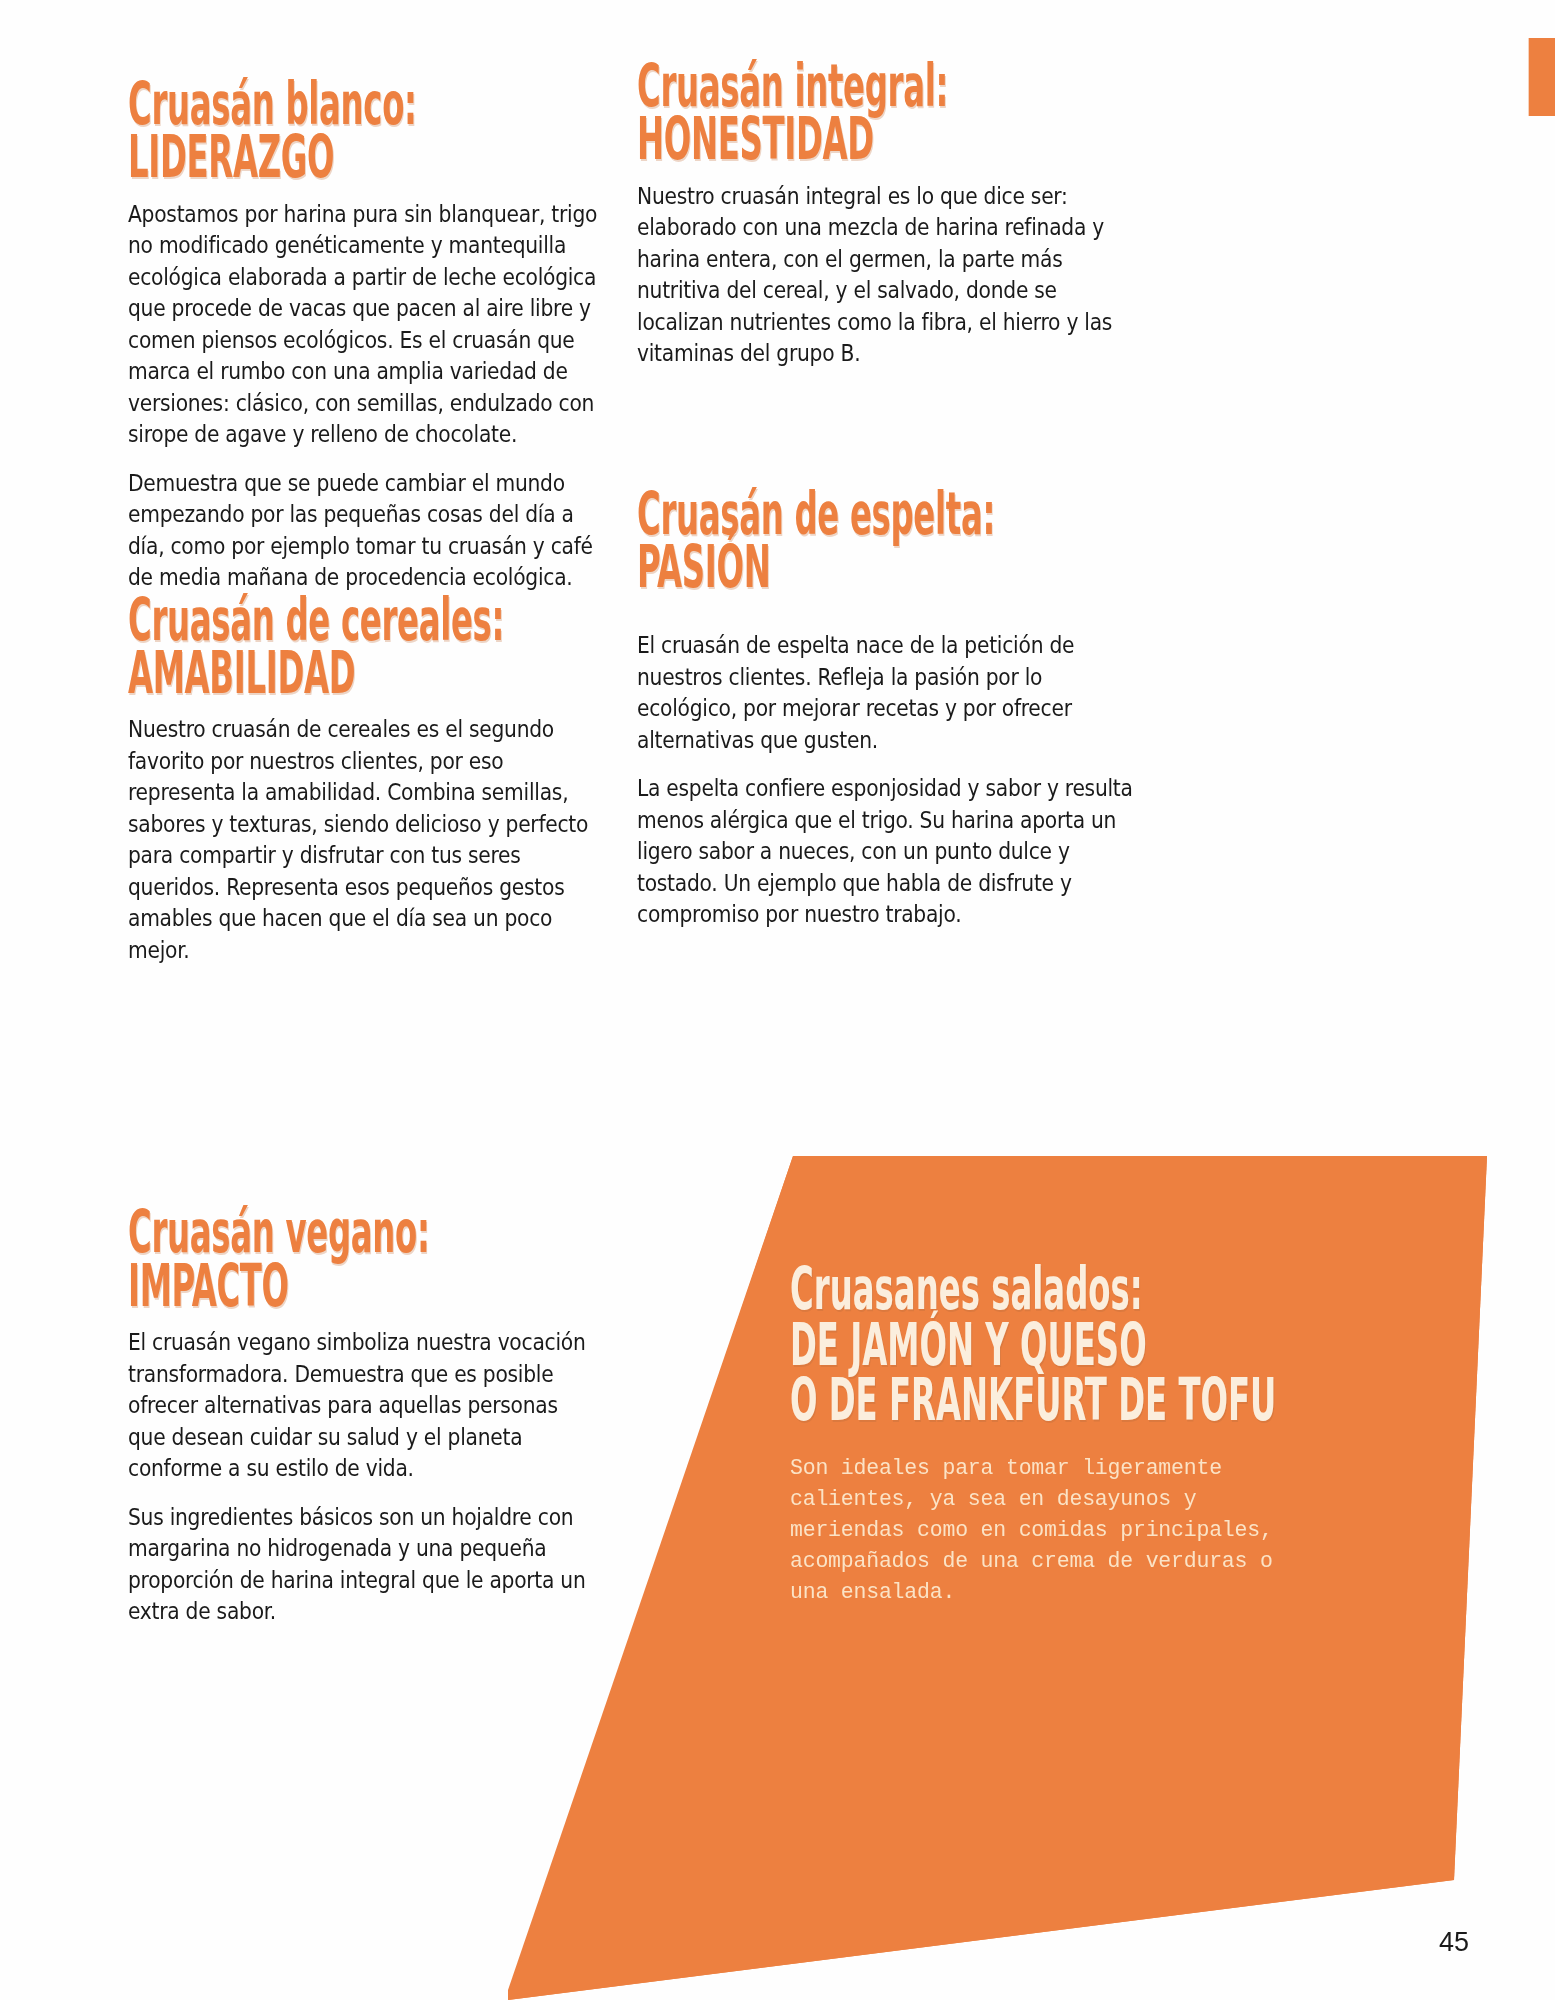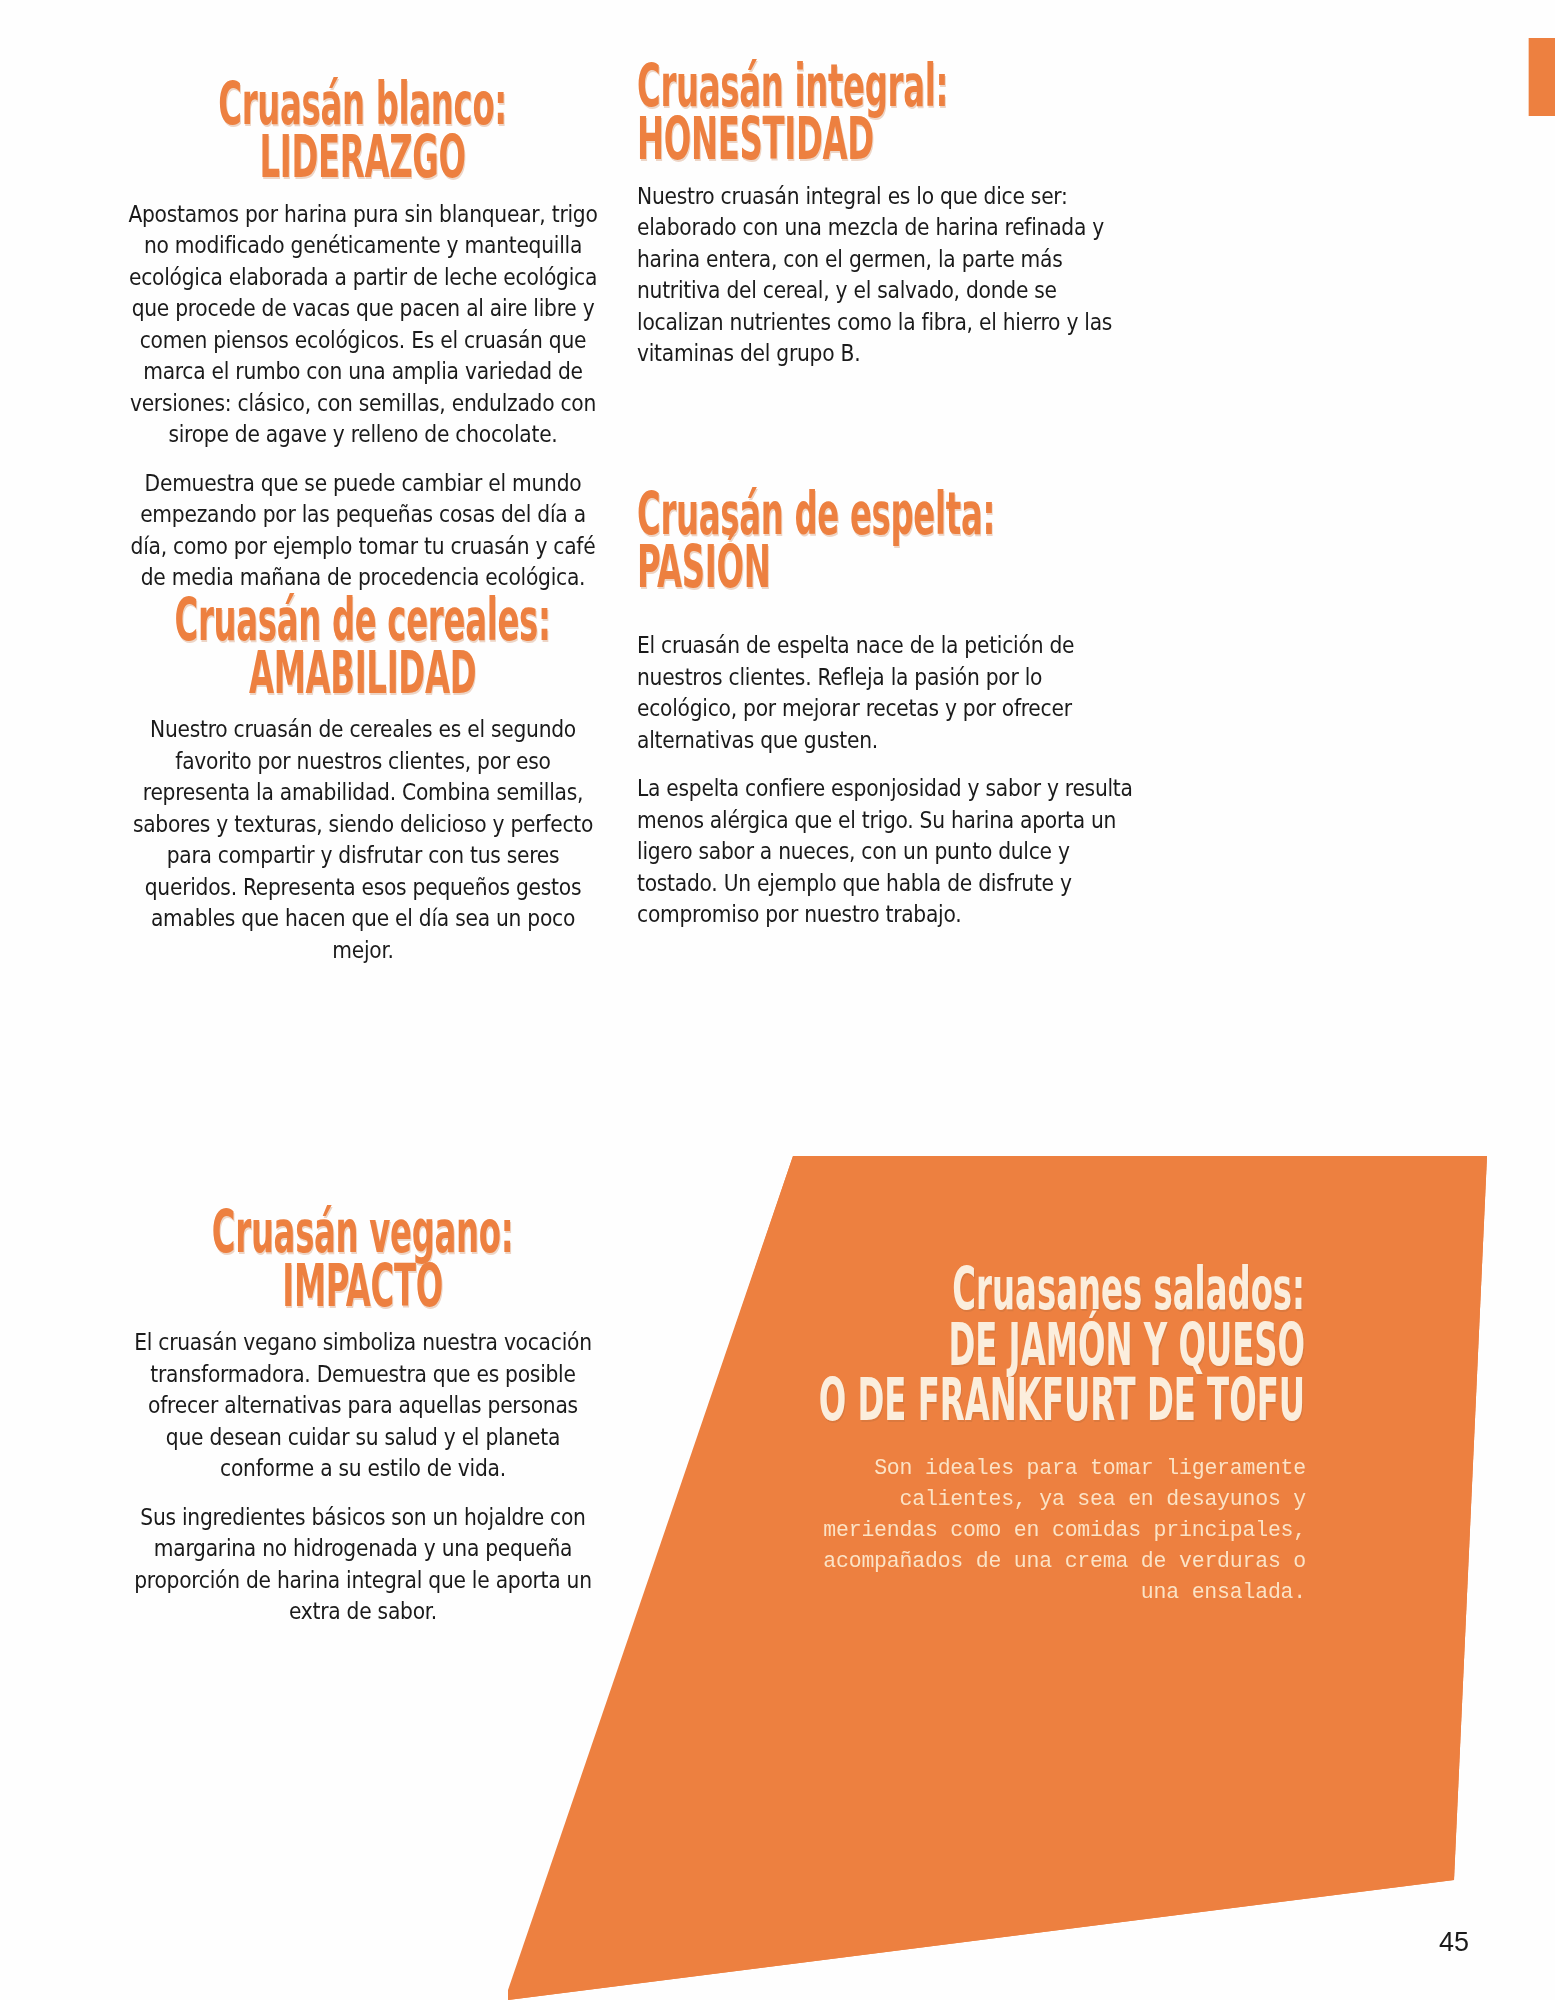--- a/index.html
+++ b/index.html
@@ -78,21 +78,20 @@
     font-stretch: condensed;
   }
   p.body:last-child { margin-bottom: 0; }
 
   
   .panel-content {
     position: absolute;
     left: 790px;
     top: 1262px;
     width: 516px;
-    text-align: right;
   }
   h2.head-panel {
     font-family: "Liberation Sans Narrow", "DejaVu Sans Condensed", "Liberation Sans", sans-serif;
     color: #FBEEDD;
     font-weight: bold;
     font-size: 58px;
     line-height: 0.96;
     margin: 0 0 24px 0;
     transform: scaleX(0.62);
     transform-origin: left center;
@@ -125,21 +124,21 @@
 
 <div class="page">
 
   <svg class="panel-shape" viewBox="0 0 1555 2000" preserveAspectRatio="none" aria-hidden="true">
     <polygon points="793,1156 1487,1156 1454,1880 508,2000 508,1990" fill="#ED8040"></polygon>
     <polygon points="793,1156 1487,1156 1454,1880 508,2000" fill="#ED8040"></polygon>
   </svg>
 
   <div class="edge-tab"></div>
 
-  <div class="col col-left" style="top:78px;text-align:center;">
+  <div class="col col-left" style="top:78px;">
 
     <div class="block">
       <h2 class="head">Cruasán blanco: LIDERAZGO</h2>
       <p class="body">Apostamos por harina pura sin blanquear, trigo no modificado genéticamente y mantequilla ecológica elaborada a partir de leche ecológica que procede de vacas que pacen al aire libre y comen piensos ecológicos. Es el cruasán que marca el rumbo con una amplia variedad de versiones: clásico, con semillas, endulzado con sirope de agave y relleno de chocolate.</p>
       <p class="body">Demuestra que se puede cambiar el mundo empezando por las pequeñas cosas del día a día, como por ejemplo tomar tu cruasán y café de media mañana de procedencia ecológica.</p>
     </div>
 
     <div class="block" style="">
       <h2 class="head">Cruasán de cereales:
 AMABILIDAD</h2>

